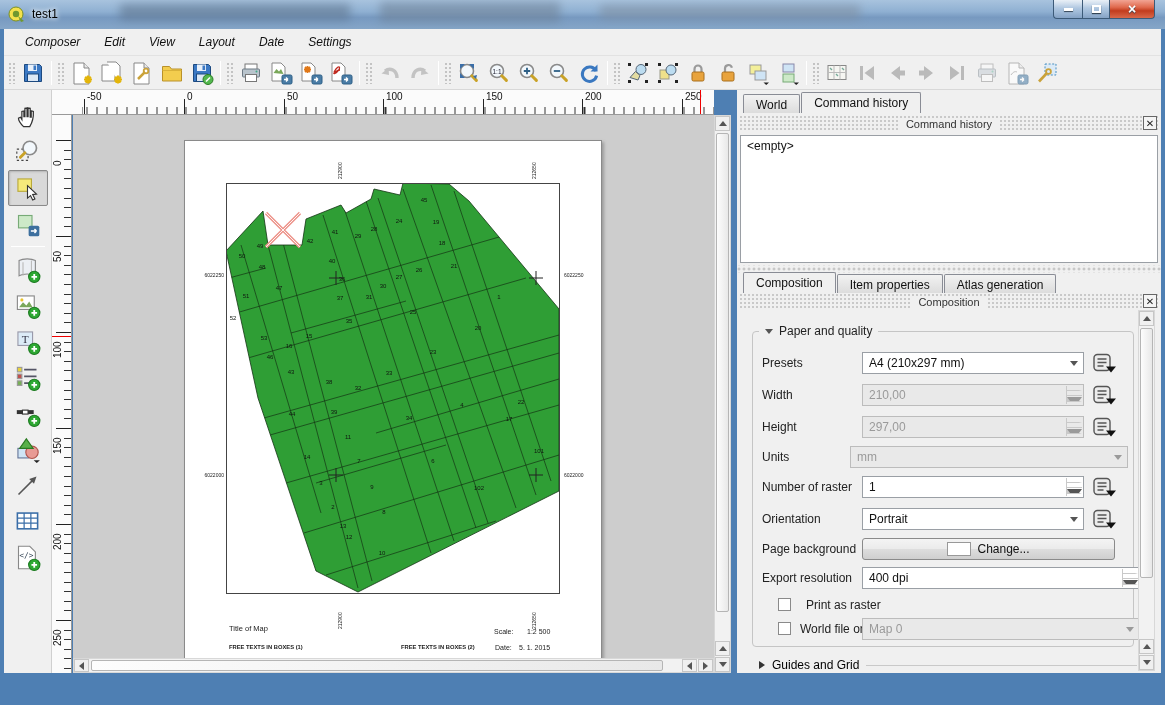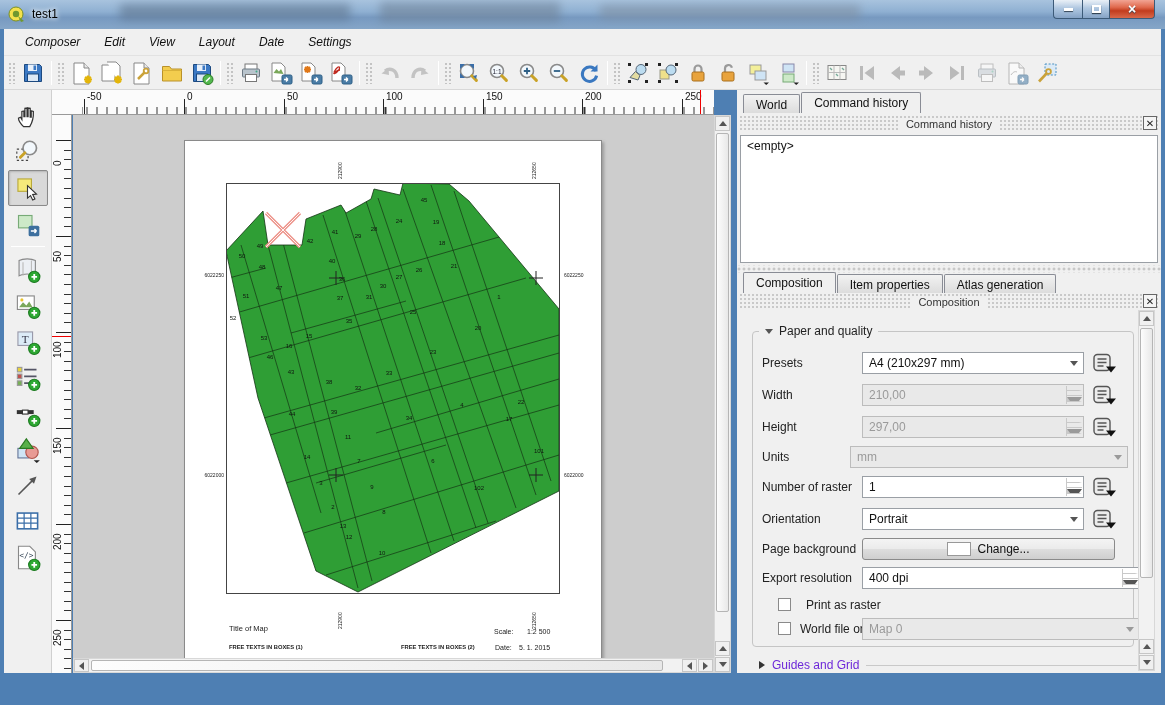--- a/index.html
+++ b/index.html
@@ -109,21 +109,21 @@
   .spin .arrows div:first-child { border-bottom:1px solid #c9c9c9; }
   .spin .tri.up { border-bottom-width:4px; border-left-width:3.5px; border-right-width:3.5px; }
   .spin .tri.dn { border-top-width:4px; border-left-width:3.5px; border-right-width:3.5px; }
   .disabled-ctl { background:#e9e9e9 !important; color:#9a9a9a; border-color:#bcbcbc !important; }
   .disabled-ctl .tri.up { border-bottom-color:#9a9a9a; } .disabled-ctl .tri.dn { border-top-color:#9a9a9a; }
   .wbtn { background:linear-gradient(180deg,#f4f4f4,#ebebeb 48%,#dddddd 52%,#cfcfcf); border:1px solid #8a8a8a; border-radius:3px;
     display:flex; align-items:center; justify-content:center; gap:6px; }
   .swatch { width:24px; height:14px; background:#fff; border:1px solid #999; }
   .checkbox { position:absolute; width:13px; height:13px; top:4px; background:#fff; border:1px solid #8a8a8a; }
   .dd-btn { position:absolute; width:26px; height:22px; }
-  .collapse-header { position:absolute; display:flex; align-items:center; gap:7px; font-size:12px; color:#6d28d9; }
+  .collapse-header { position:absolute; display:flex; align-items:center; gap:7px; font-size:12px; color:#000000; }
   .hline { height:1px; background:#c9c9c9; flex:1; }
 
   
   .statusbar { position:absolute; left:4px; right:4px; bottom:4px; height:28px; background:#f0f0f0;
     border-top:1px solid #cfcfcf; }
   .statusbar .sitem { position:absolute; top:8px; font-size:12px; color:#222; }
   .zoom-combo { position:absolute; left:330px; top:3px; width:96px; height:21px; background:#fff; border:1px solid #8a8a8a; }
   .zoom-combo .val { position:absolute; left:7px; top:3px; }
   .zoom-combo .arrowzone { position:absolute; right:0; top:0; bottom:0; width:19px; border-left:1px solid #8a8a8a;
     background:linear-gradient(180deg,#f6f6f6,#dcdcdc); display:flex; align-items:center; justify-content:center; }

